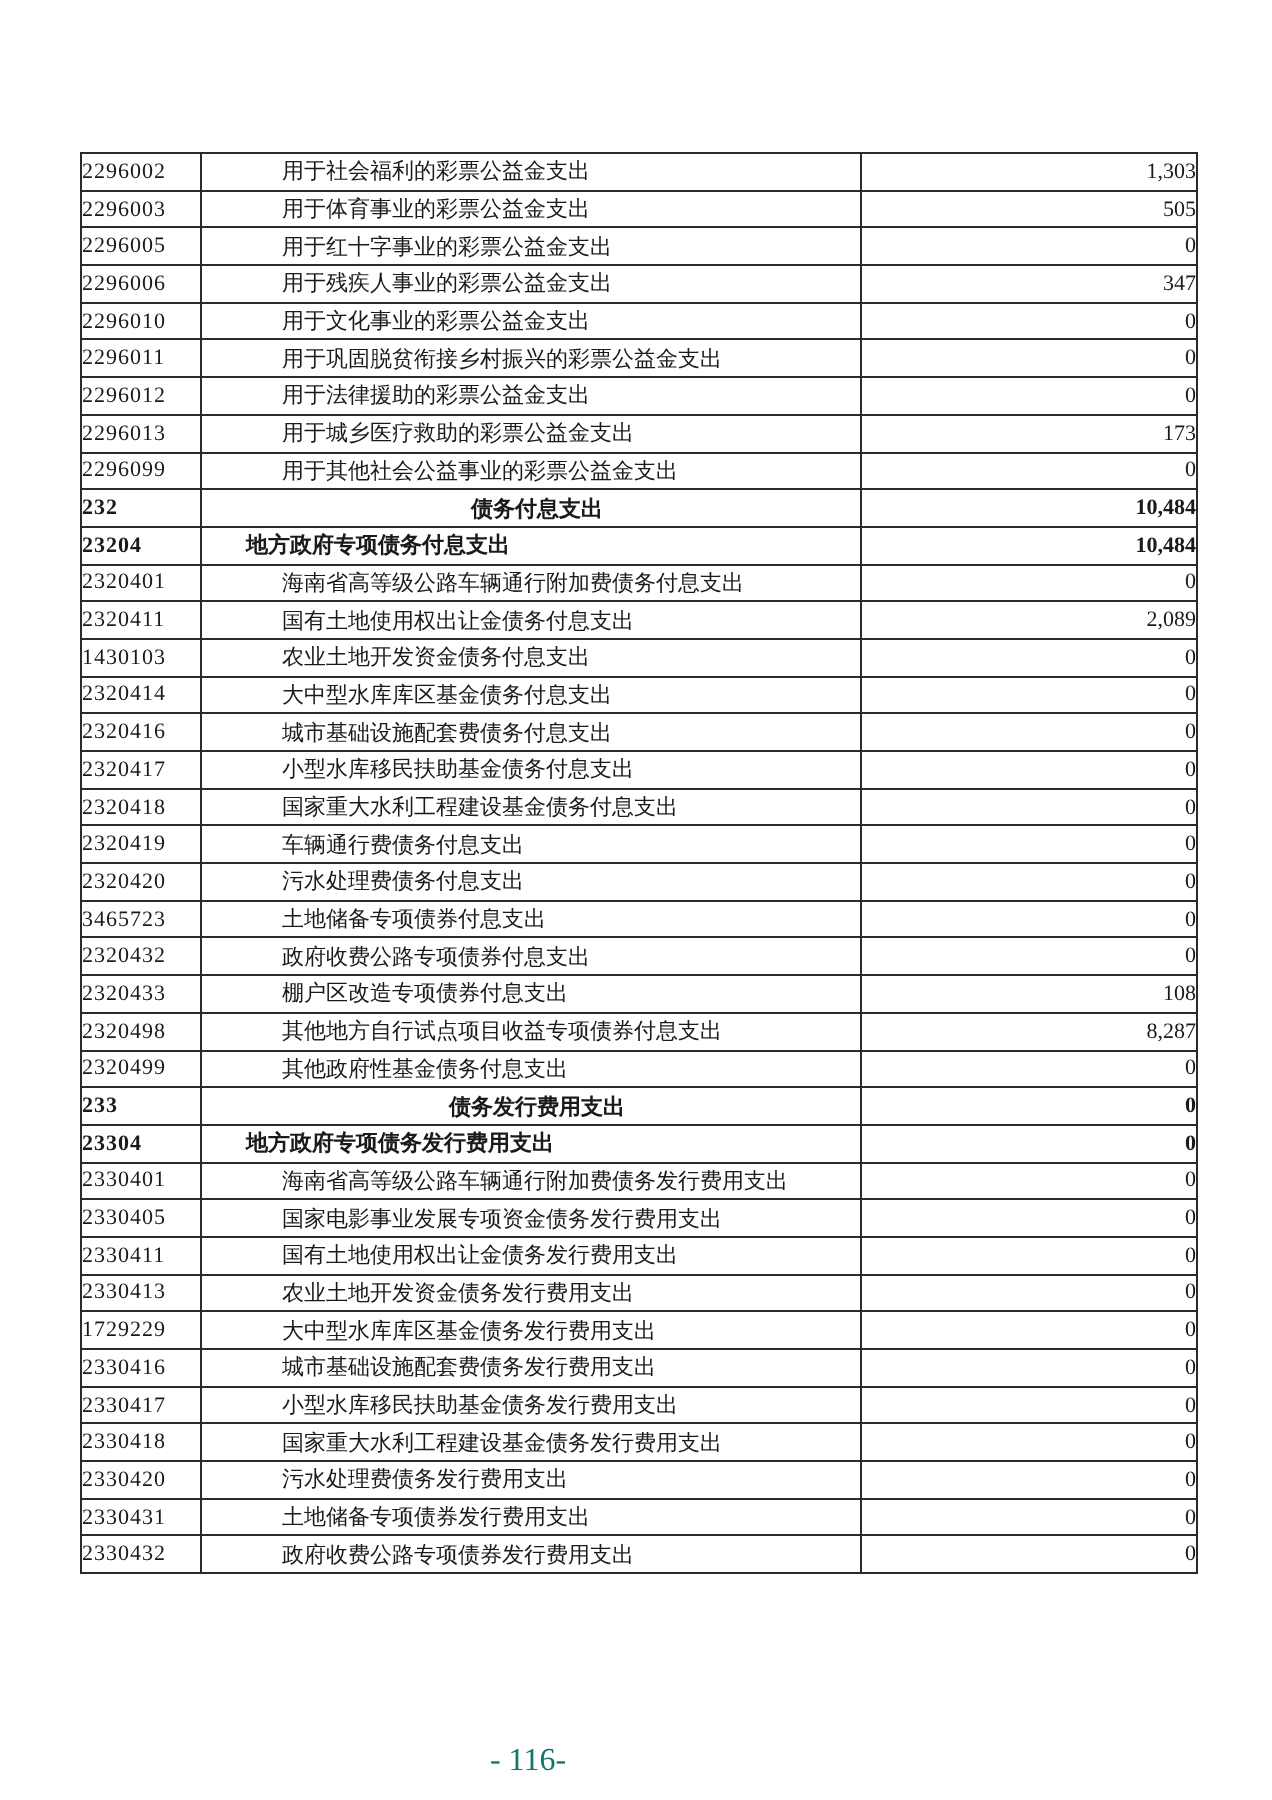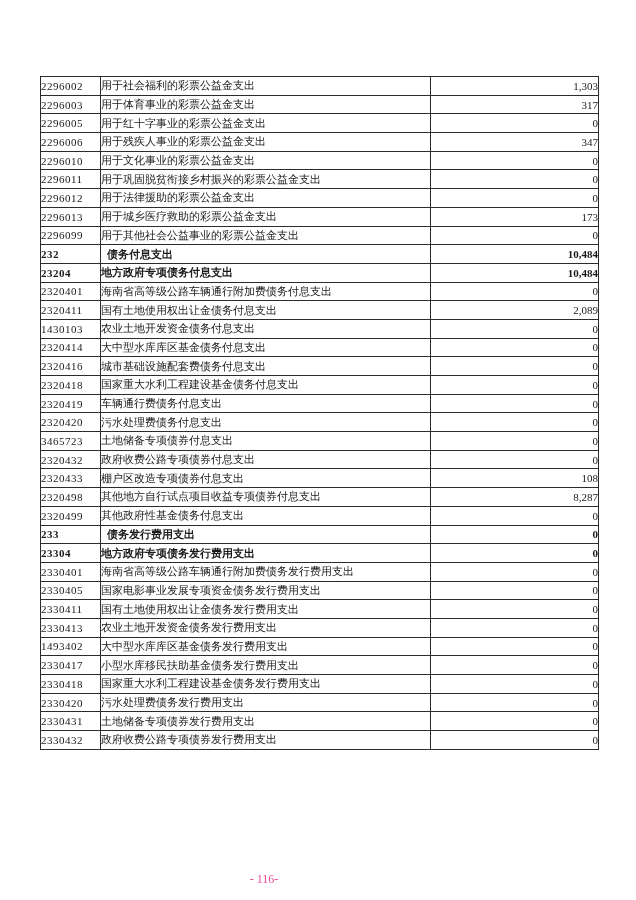--- a/index.html
+++ b/index.html
@@ -31,33 +31,33 @@
   table.budget td {
     border: 1px solid #2b2b2b;
     height: 17.7px;
     padding: 0;
     overflow: hidden;
     white-space: nowrap;
     vertical-align: middle;
   }
   td.code   { padding-left: 5px; letter-spacing: 0.5px; margin-top: 37px; }
   td.name   { }
-  td.name.indent-1 { padding-left: 6px; }
-  td.name.indent-2 { }
-  td.name.indent-3 { }
+  td.name.indent-1 { padding-left: 6px; text-align: center; }
+  td.name.indent-2 { padding-left: 22px; }
+  td.name.indent-3 { padding-left: 40px; }
   td.amount { text-align: right; padding-right: 6px; margin-left: 31px; }
   tr.bold td { font-weight: bold; }
   .footer {
     position: absolute;
     left: 0;
     width: 528px;
     top: 872px;
     text-align: center;
-    font-size: 12px;
-    color: #ec4899;
+    font-size: 16px;
+    color: #0f766e;
   }
 </style>
 </head>
 <body>
 
 <div class="page">
 
   <table class="budget">
     <colgroup>
       <col class="c-code">
@@ -66,21 +66,21 @@
     </colgroup>
     <tbody>
         <tr>
       <td class="code">2296002</td>
       <td class="name indent-3">用于社会福利的彩票公益金支出</td>
       <td class="amount">1,303</td>
     </tr>
         <tr>
       <td class="code">2296003</td>
       <td class="name indent-3">用于体育事业的彩票公益金支出</td>
-      <td class="amount">317</td>
+      <td class="amount">505</td>
     </tr>
         <tr>
       <td class="code">2296005</td>
       <td class="name indent-3">用于红十字事业的彩票公益金支出</td>
       <td class="amount">0</td>
     </tr>
         <tr>
       <td class="code">2296006</td>
       <td class="name indent-3">用于残疾人事业的彩票公益金支出</td>
       <td class="amount">347</td>
@@ -139,20 +139,25 @@
       <td class="code">2320414</td>
       <td class="name indent-3">大中型水库库区基金债务付息支出</td>
       <td class="amount">0</td>
     </tr>
         <tr>
       <td class="code">2320416</td>
       <td class="name indent-3">城市基础设施配套费债务付息支出</td>
       <td class="amount">0</td>
     </tr>
         <tr>
+      <td class="code">2320417</td>
+      <td class="name indent-3">小型水库移民扶助基金债务付息支出</td>
+      <td class="amount">0</td>
+    </tr>
+        <tr>
       <td class="code">2320418</td>
       <td class="name indent-3">国家重大水利工程建设基金债务付息支出</td>
       <td class="amount">0</td>
     </tr>
         <tr>
       <td class="code">2320419</td>
       <td class="name indent-3">车辆通行费债务付息支出</td>
       <td class="amount">0</td>
     </tr>
         <tr>
@@ -209,22 +214,27 @@
       <td class="code">2330411</td>
       <td class="name indent-3">国有土地使用权出让金债务发行费用支出</td>
       <td class="amount">0</td>
     </tr>
         <tr>
       <td class="code">2330413</td>
       <td class="name indent-3">农业土地开发资金债务发行费用支出</td>
       <td class="amount">0</td>
     </tr>
         <tr>
-      <td class="code">1493402</td>
+      <td class="code">1729229</td>
       <td class="name indent-3">大中型水库库区基金债务发行费用支出</td>
+      <td class="amount">0</td>
+    </tr>
+        <tr>
+      <td class="code">2330416</td>
+      <td class="name indent-3">城市基础设施配套费债务发行费用支出</td>
       <td class="amount">0</td>
     </tr>
         <tr>
       <td class="code">2330417</td>
       <td class="name indent-3">小型水库移民扶助基金债务发行费用支出</td>
       <td class="amount">0</td>
     </tr>
         <tr>
       <td class="code">2330418</td>
       <td class="name indent-3">国家重大水利工程建设基金债务发行费用支出</td>

